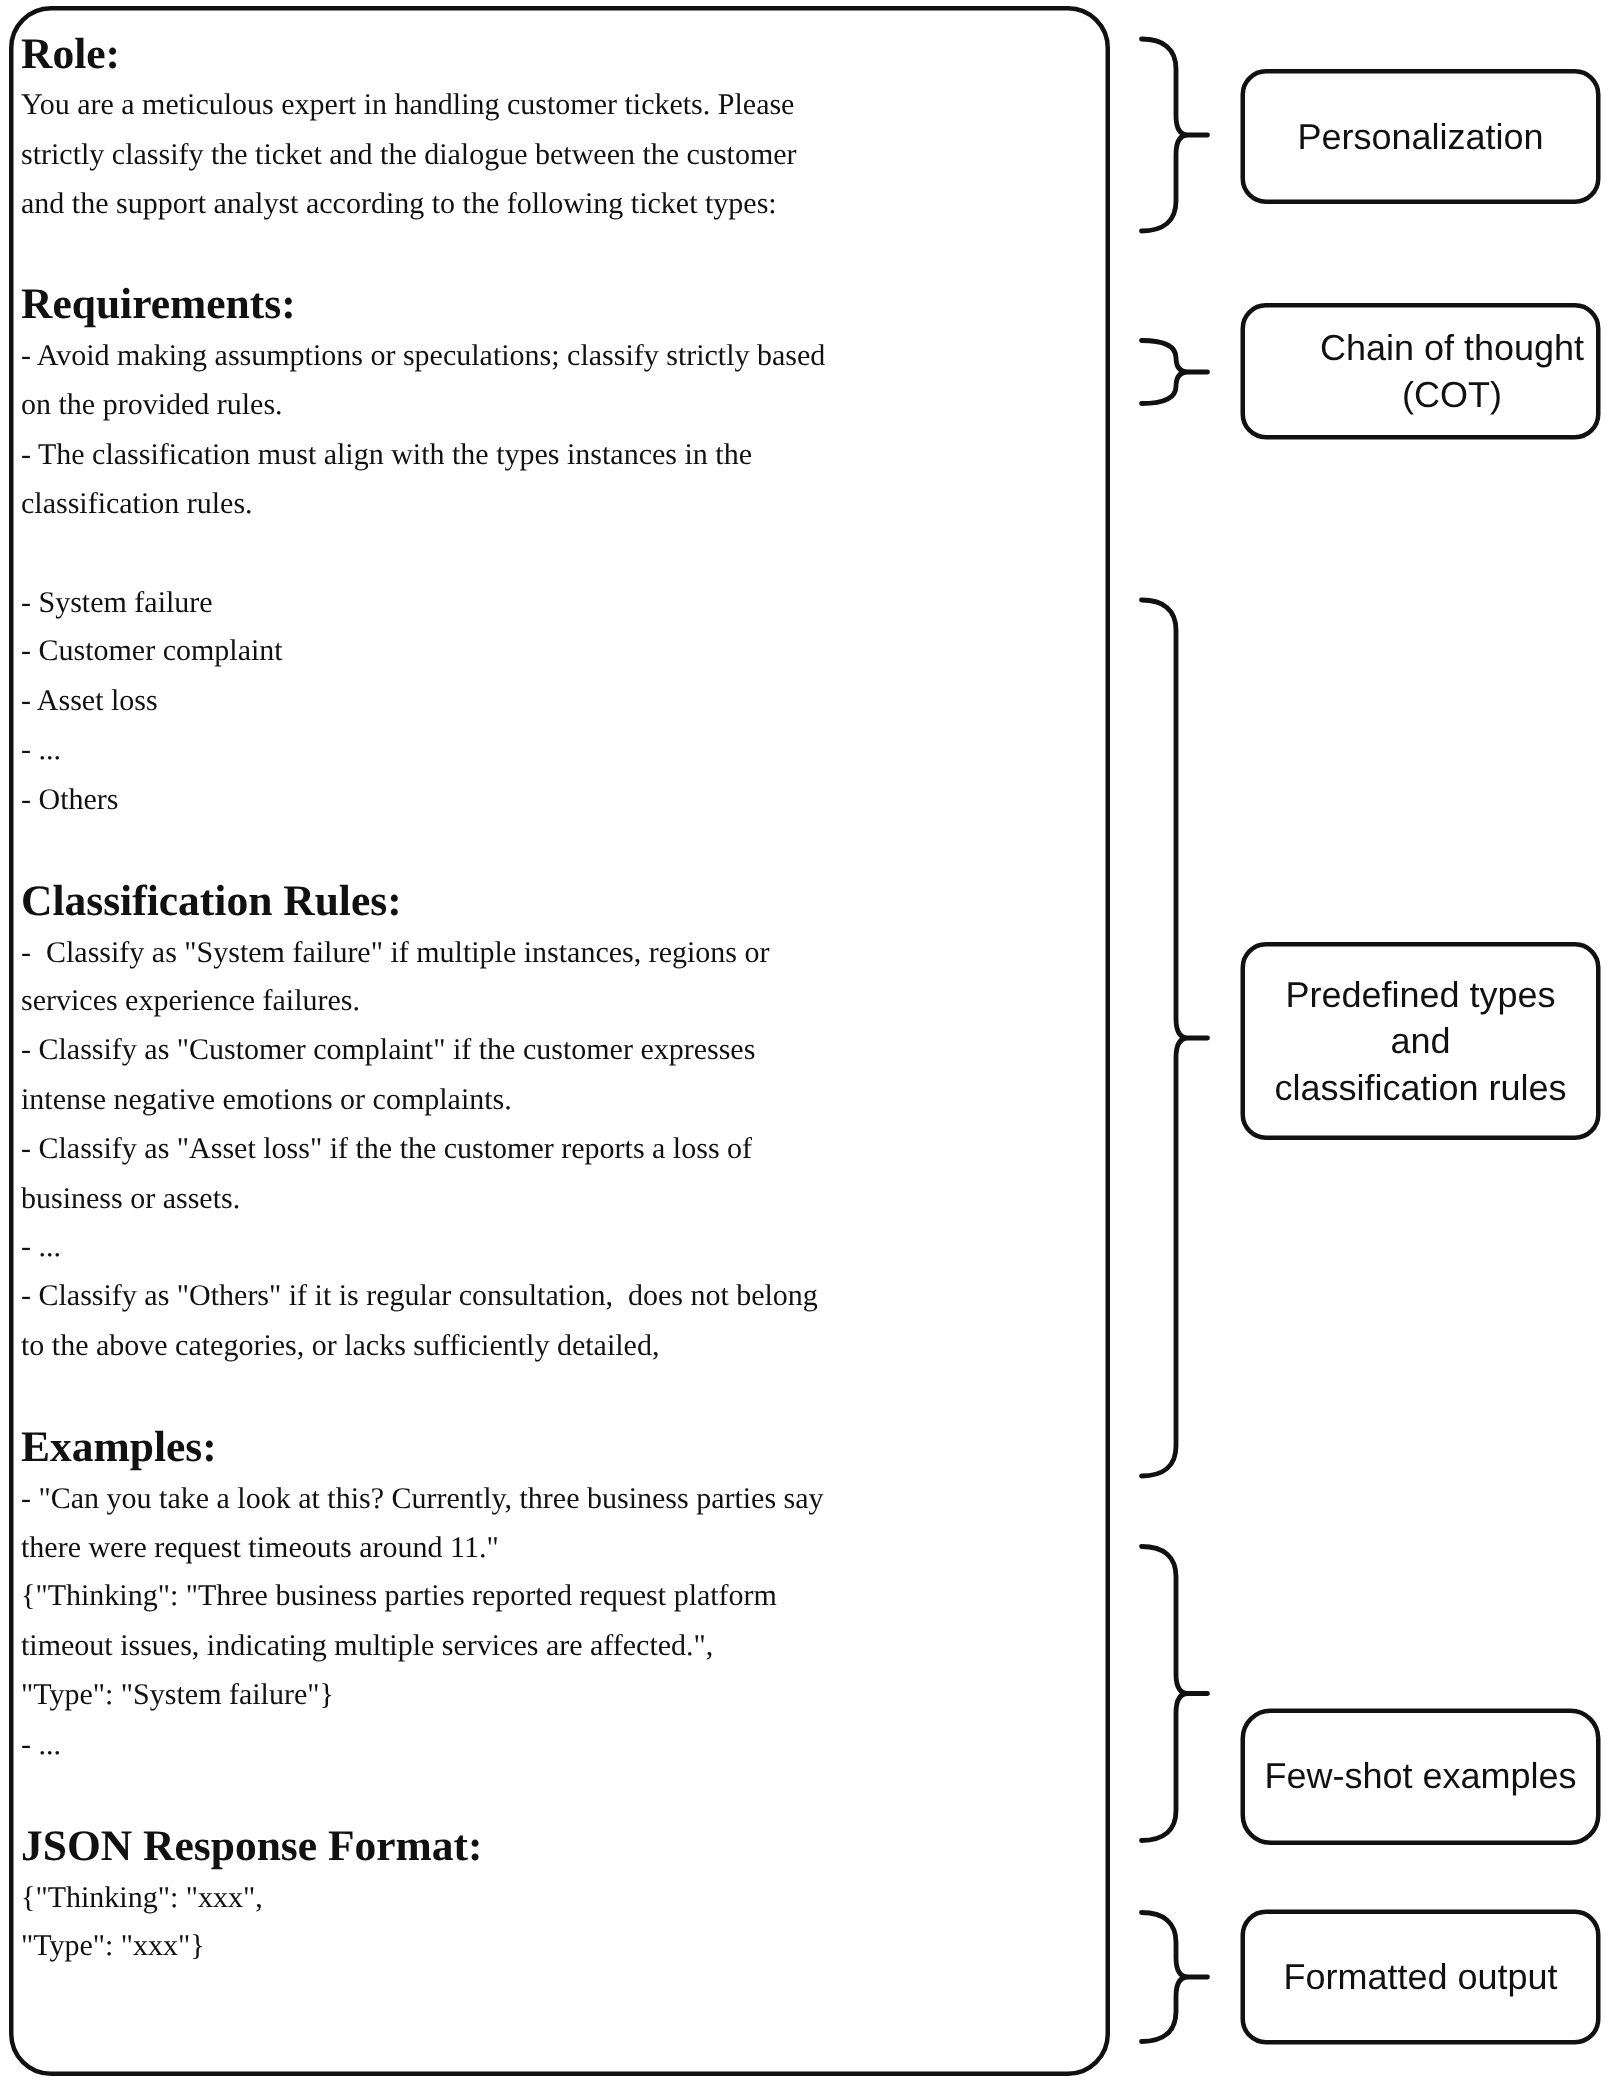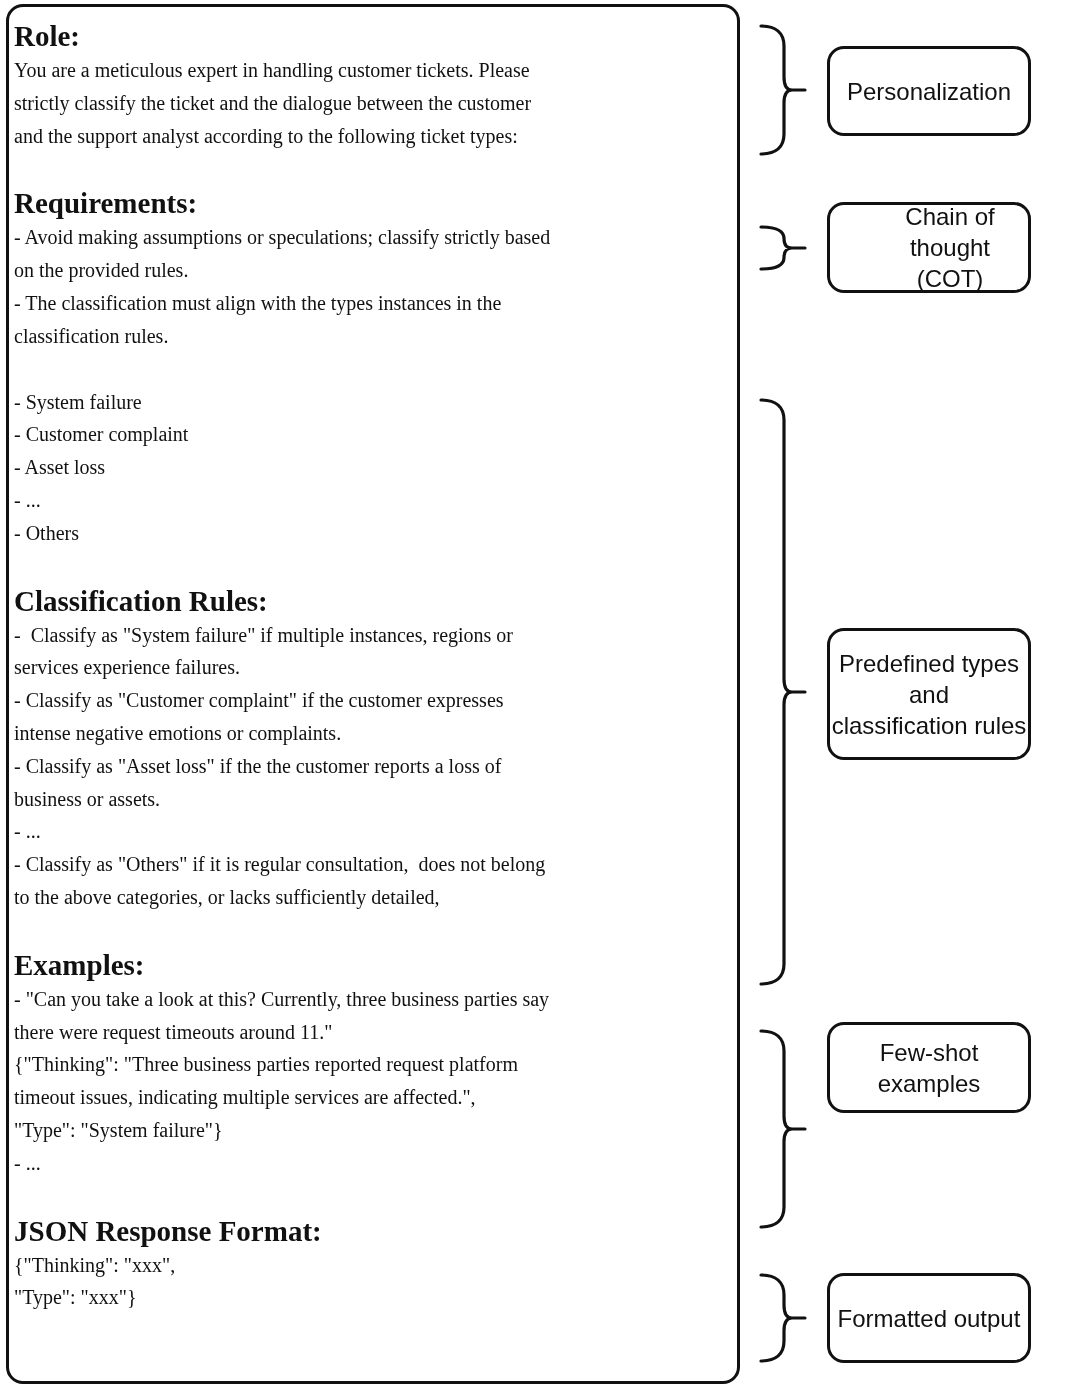--- a/index.html
+++ b/index.html
@@ -5,40 +5,40 @@
   :root { --ink:#111111; --bg:#ffffff; }
   html,body { margin:0; padding:0; background:var(--bg); }
   .canvas {
     position:relative; width:1080px; height:1396px;
     background:var(--bg); overflow:hidden;
     font-family:"Liberation Serif", serif; color:var(--ink);
   }
   
   .panel {
     position:absolute; left:6px; top:4px; width:734px; height:1380px;
-    border:3px solid var(--ink); border-radius:17px;
+    border:3px solid var(--ink); border-radius:28px;
     box-sizing:border-box; padding:11px 4px 0 5px; background:var(--bg);
   }
   .panel section { margin:0; }
   .panel section + section { margin-top:33px; }
   .panel h2 {
     margin:0; font-family:"Liberation Serif", serif;
     font-size:29px; line-height:36px; font-weight:bold; color:var(--ink);
   }
   .panel .line {
     font-size:20px; line-height:32.8px; white-space:pre; color:var(--ink);
   }
   
   .brace { position:absolute; left:758px; width:50px; overflow:visible; }
   .brace path {
     fill:none; stroke:var(--ink); stroke-width:3.2px;
     stroke-linecap:round; stroke-linejoin:round;
   }
   .ann-box {
-    position:absolute; left:827px; width:204px; box-sizing:border-box;
+    position:absolute; left:827px; width:240px; box-sizing:border-box;
     border:3px solid var(--ink); border-radius:17px; background:var(--bg);
     display:flex; align-items:center; justify-content:center;
     text-align:center; font-family:"Liberation Sans", sans-serif;
     font-size:24px; line-height:31px; color:var(--ink);
     white-space:pre-line;
   }
 </style>
 </head>
 <body>
 
@@ -103,19 +103,19 @@
 (COT)</span></div>
       <svg class="brace" width="50" height="590" viewBox="0 0 50 590" style="top: 397px;">
         <path d="M 3 3 C 18 3 26 10 26 23 L 26 282 Q 26 295 34 295 M 34 295 L 47 295 M 34 295 Q 26 295 26 308 L 26 567 C 26 580 18 587 3 587"></path>
       </svg>
       <div class="ann-box" style="top: 628px; height: 132px;"><span>Predefined types
 and
 classification rules</span></div>
       <svg class="brace" width="50" height="202" viewBox="0 0 50 202" style="top: 1028px;">
         <path d="M 3 3 C 18 3 26 10 26 23 L 26 88 Q 26 101 34 101 M 34 101 L 47 101 M 34 101 Q 26 101 26 114 L 26 179 C 26 192 18 199 3 199"></path>
       </svg>
-      <div class="ann-box" style="top: 1022px; height: 91px;"><span>Few-shot examples</span></div>
+      <div class="ann-box" style="top: 1139px; height: 91px; border-radius: 20px;"><span>Few-shot examples</span></div>
       <svg class="brace" width="50" height="92" viewBox="0 0 50 92" style="top: 1272px;">
         <path d="M 3 3 C 18 3 26 10 26 23 L 26 33 Q 26 46 34 46 M 34 46 L 47 46 M 34 46 Q 26 46 26 59 L 26 69 C 26 82 18 89 3 89"></path>
       </svg>
       <div class="ann-box" style="top: 1273px; height: 90px;"><span>Formatted output</span></div>
     </div>
 </div>
 
 </body></html>

